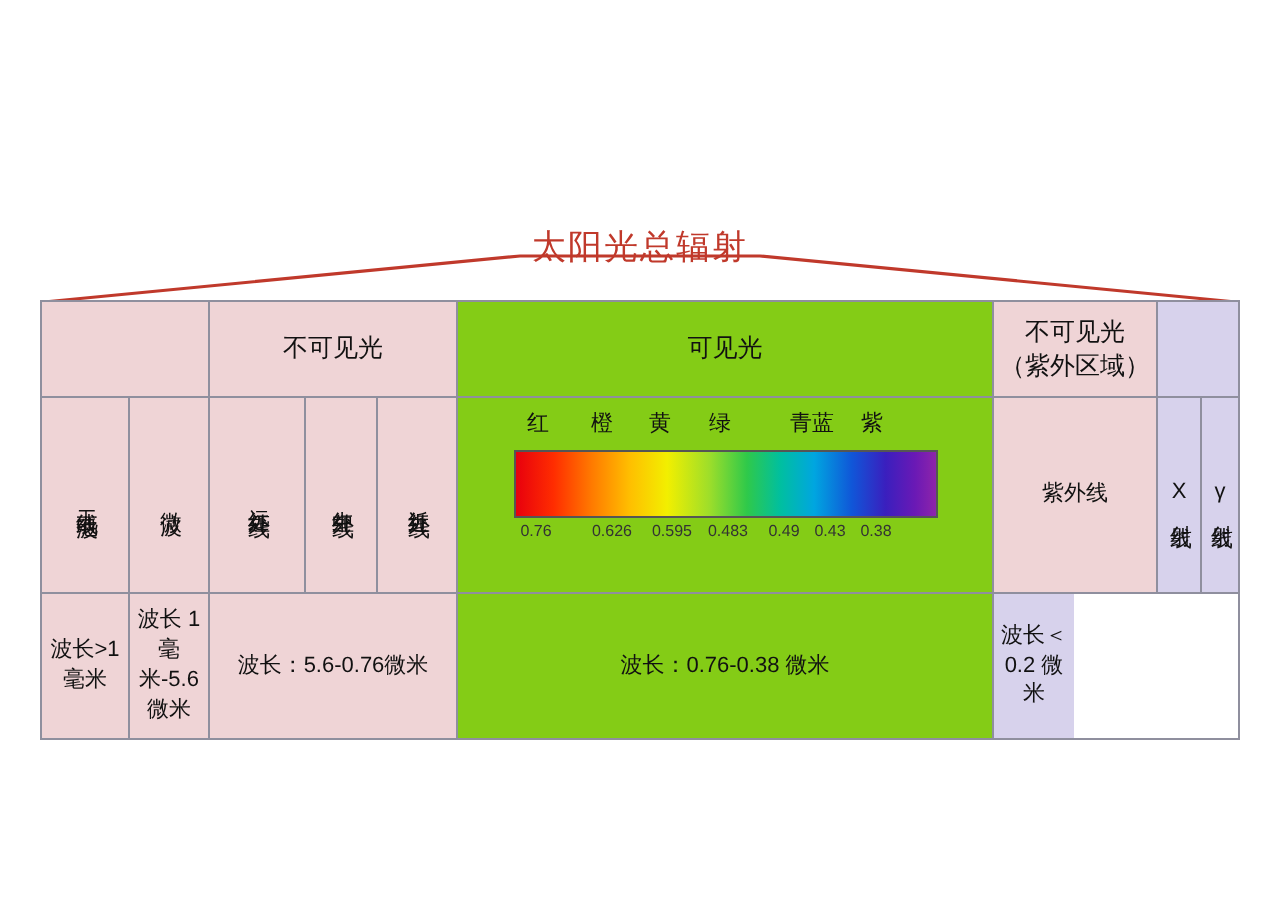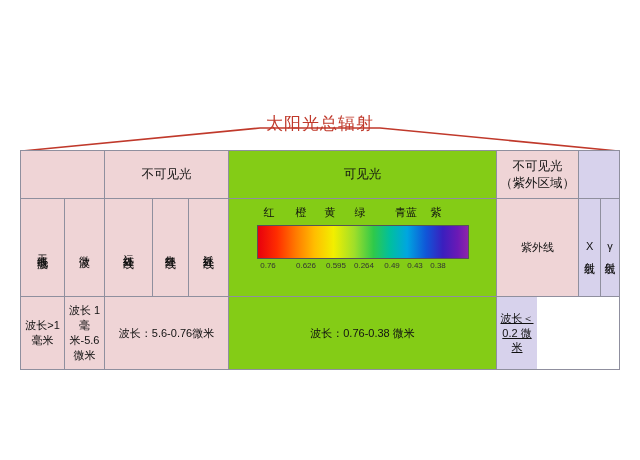--- a/index.html
+++ b/index.html
@@ -98,21 +98,21 @@
   .w-farir   { width: 48px; }
   .w-midir   { width: 36px; }
   .w-nearir  { width: 40px; }
   .w-vis     { width: 268px; }
   .w-uv      { width: 82px; }
   .w-x       { width: 22px; }
   .w-gamma   { width: 18px; }
 
   .w-invis-ir { width: 124px; }   
   .w-radio2   { width: 84px; }    
-  .w-xg       { width: 40px; text-decoration: underline; }    
+  .w-xg       { width: 40px; }    
 
   .title-cell {
     font-size: 12.5px;
   }
 
   
   .spectrum-wrap {
     position: relative;
     width: 100%;
     height: 100%;
@@ -226,21 +226,21 @@
             <span class="sp-label" style="left:177px;">青蓝</span>
             <span class="sp-label" style="left:207px;">紫</span>
           </div>
 
           <div class="sp-bar"></div>
 
           <div class="sp-ticks">
             <span class="sp-tick" style="left:39px;">0.76</span>
             <span class="sp-tick" style="left:77px;">0.626</span>
             <span class="sp-tick" style="left:107px;">0.595</span>
-            <span class="sp-tick" style="left:135px;">0.264</span>
+            <span class="sp-tick" style="left:135px;">0.483</span>
             <span class="sp-tick" style="left:163px;">0.49</span>
             <span class="sp-tick" style="left:186px;">0.43</span>
             <span class="sp-tick" style="left:209px;">0.38</span>
           </div>
         </div>
       </div>
 
       <div class="cell pink w-uv">紫外线</div>
       <div class="cell violet w-x">
         <span class="vtext">X射线</span>

